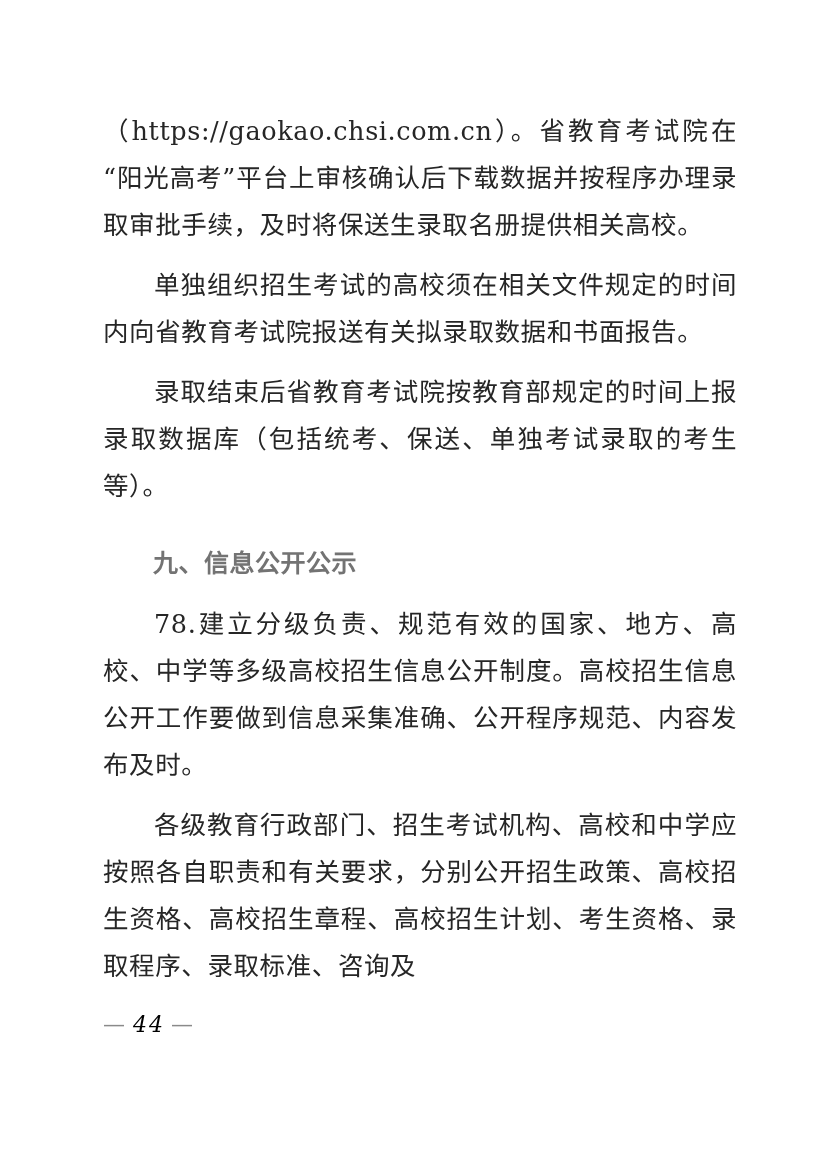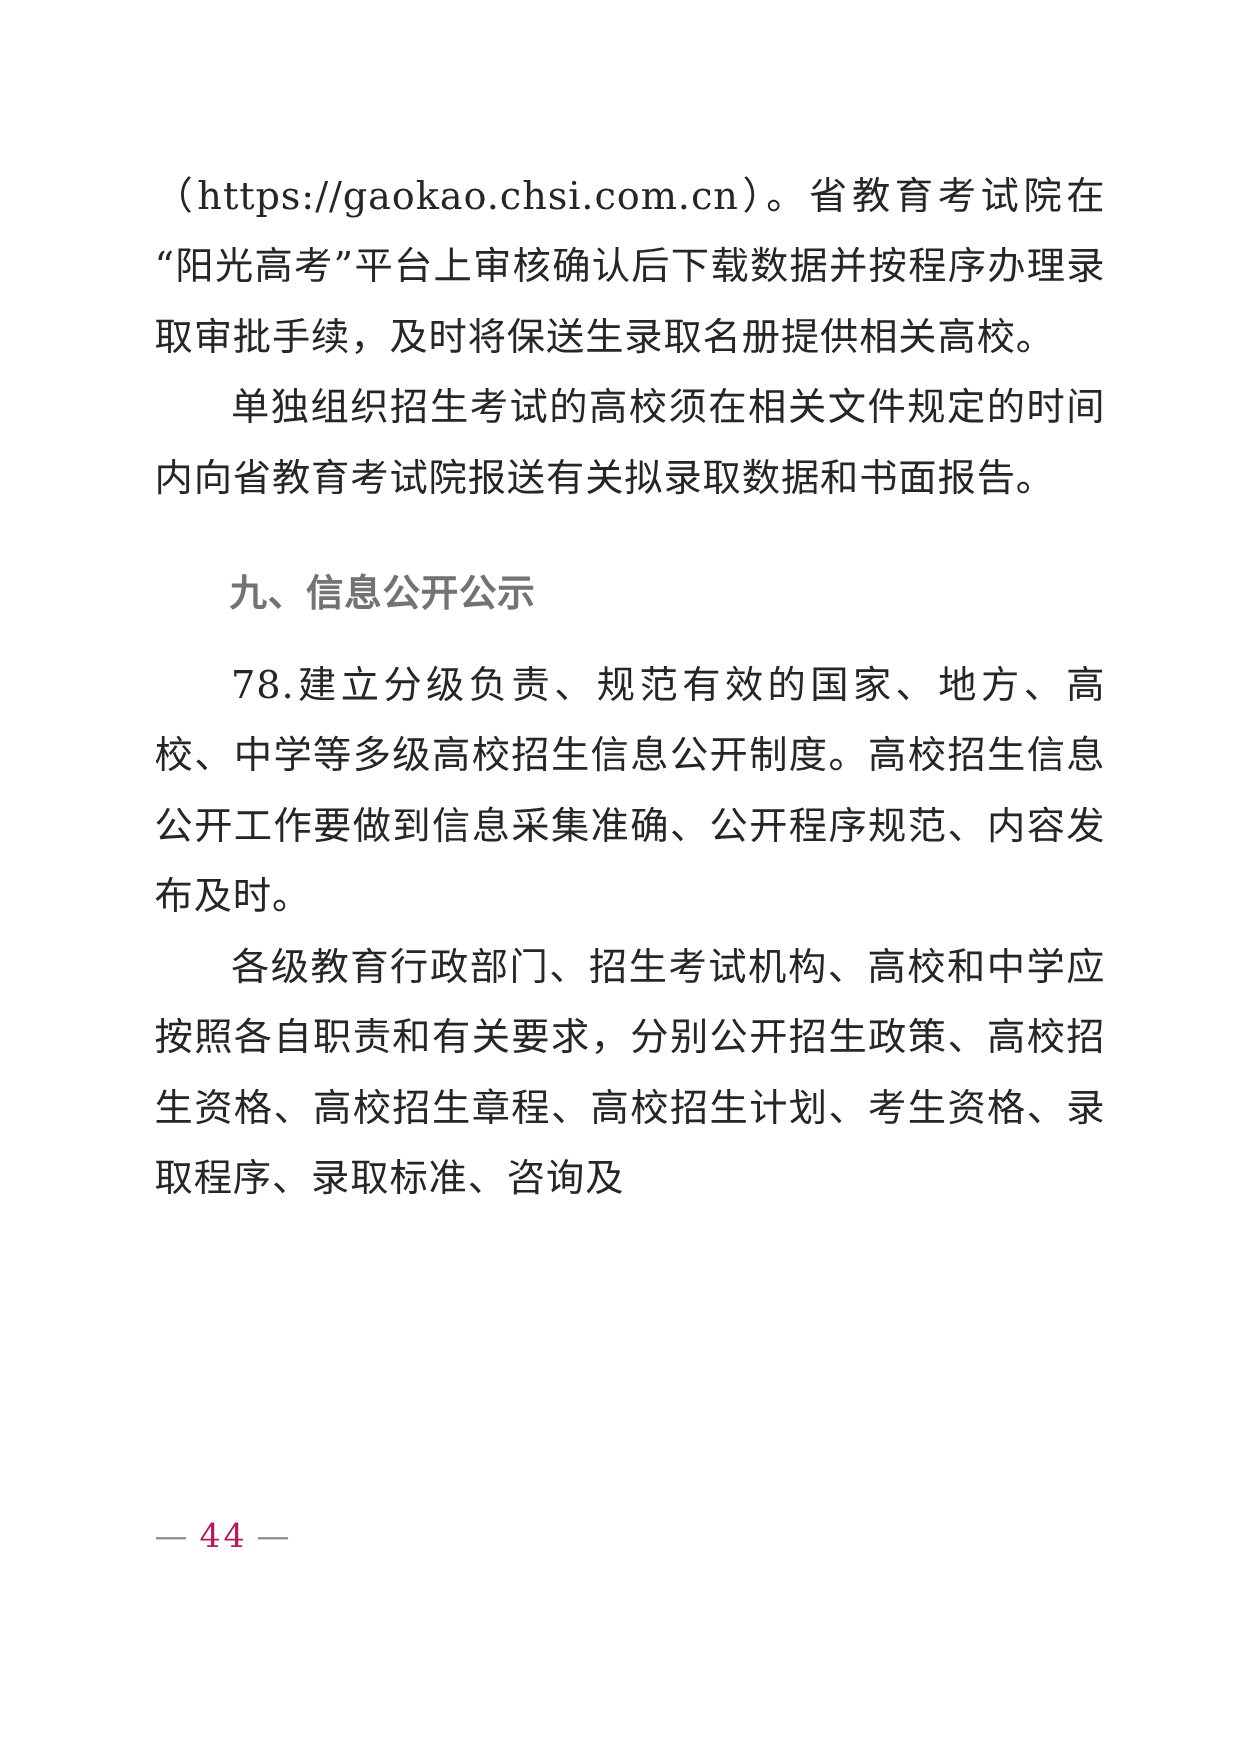--- a/index.html
+++ b/index.html
@@ -32,20 +32,21 @@
     line-height: 47px;
     color: #262626;
     text-align: justify;
     text-justify: inter-ideograph;
     letter-spacing: 0.6px;
     margin: 0;
     word-break: break-all;
   }
 
   .para + .para {
+    margin-top: 13px;
   }
 
   
   .para.no-indent {
     text-indent: 0;
   }
 
   .para.indent {
     text-indent: 2em;
   }
@@ -73,35 +74,37 @@
     color: #595959;
     letter-spacing: 2px;
     white-space: nowrap;
   }
 
   .footer .dash {
     color: #8a8a8a;
   }
 
   .footer .num {
-    color: #be185d;
+    color: #000000;
     padding: 0 6px;
+    font-style: italic;
   }
 </style>
 </head>
 <body>
 
 <div class="page">
 
   <div class="text-column">
 
     <p class="para no-indent">（https://gaokao.chsi.com.cn）。省教育考试院在“阳光高考”平台上审核确认后下载数据并按程序办理录取审批手续，及时将保送生录取名册提供相关高校。</p>
 
     <p class="para indent">单独组织招生考试的高校须在相关文件规定的时间内向省教育考试院报送有关拟录取数据和书面报告。</p>
 
+    <p class="para indent">录取结束后省教育考试院按教育部规定的时间上报录取数据库（包括统考、保送、单独考试录取的考生等）。</p>
 
 
 
     <h2 class="heading">九、信息公开公示</h2>
 
     <p class="para indent">78.建立分级负责、规范有效的国家、地方、高校、中学等多级高校招生信息公开制度。高校招生信息公开工作要做到信息采集准确、公开程序规范、内容发布及时。</p>
 
     <p class="para indent">各级教育行政部门、招生考试机构、高校和中学应按照各自职责和有关要求，分别公开招生政策、高校招生资格、高校招生章程、高校招生计划、考生资格、录取程序、录取标准、咨询及</p>
 
   </div>

